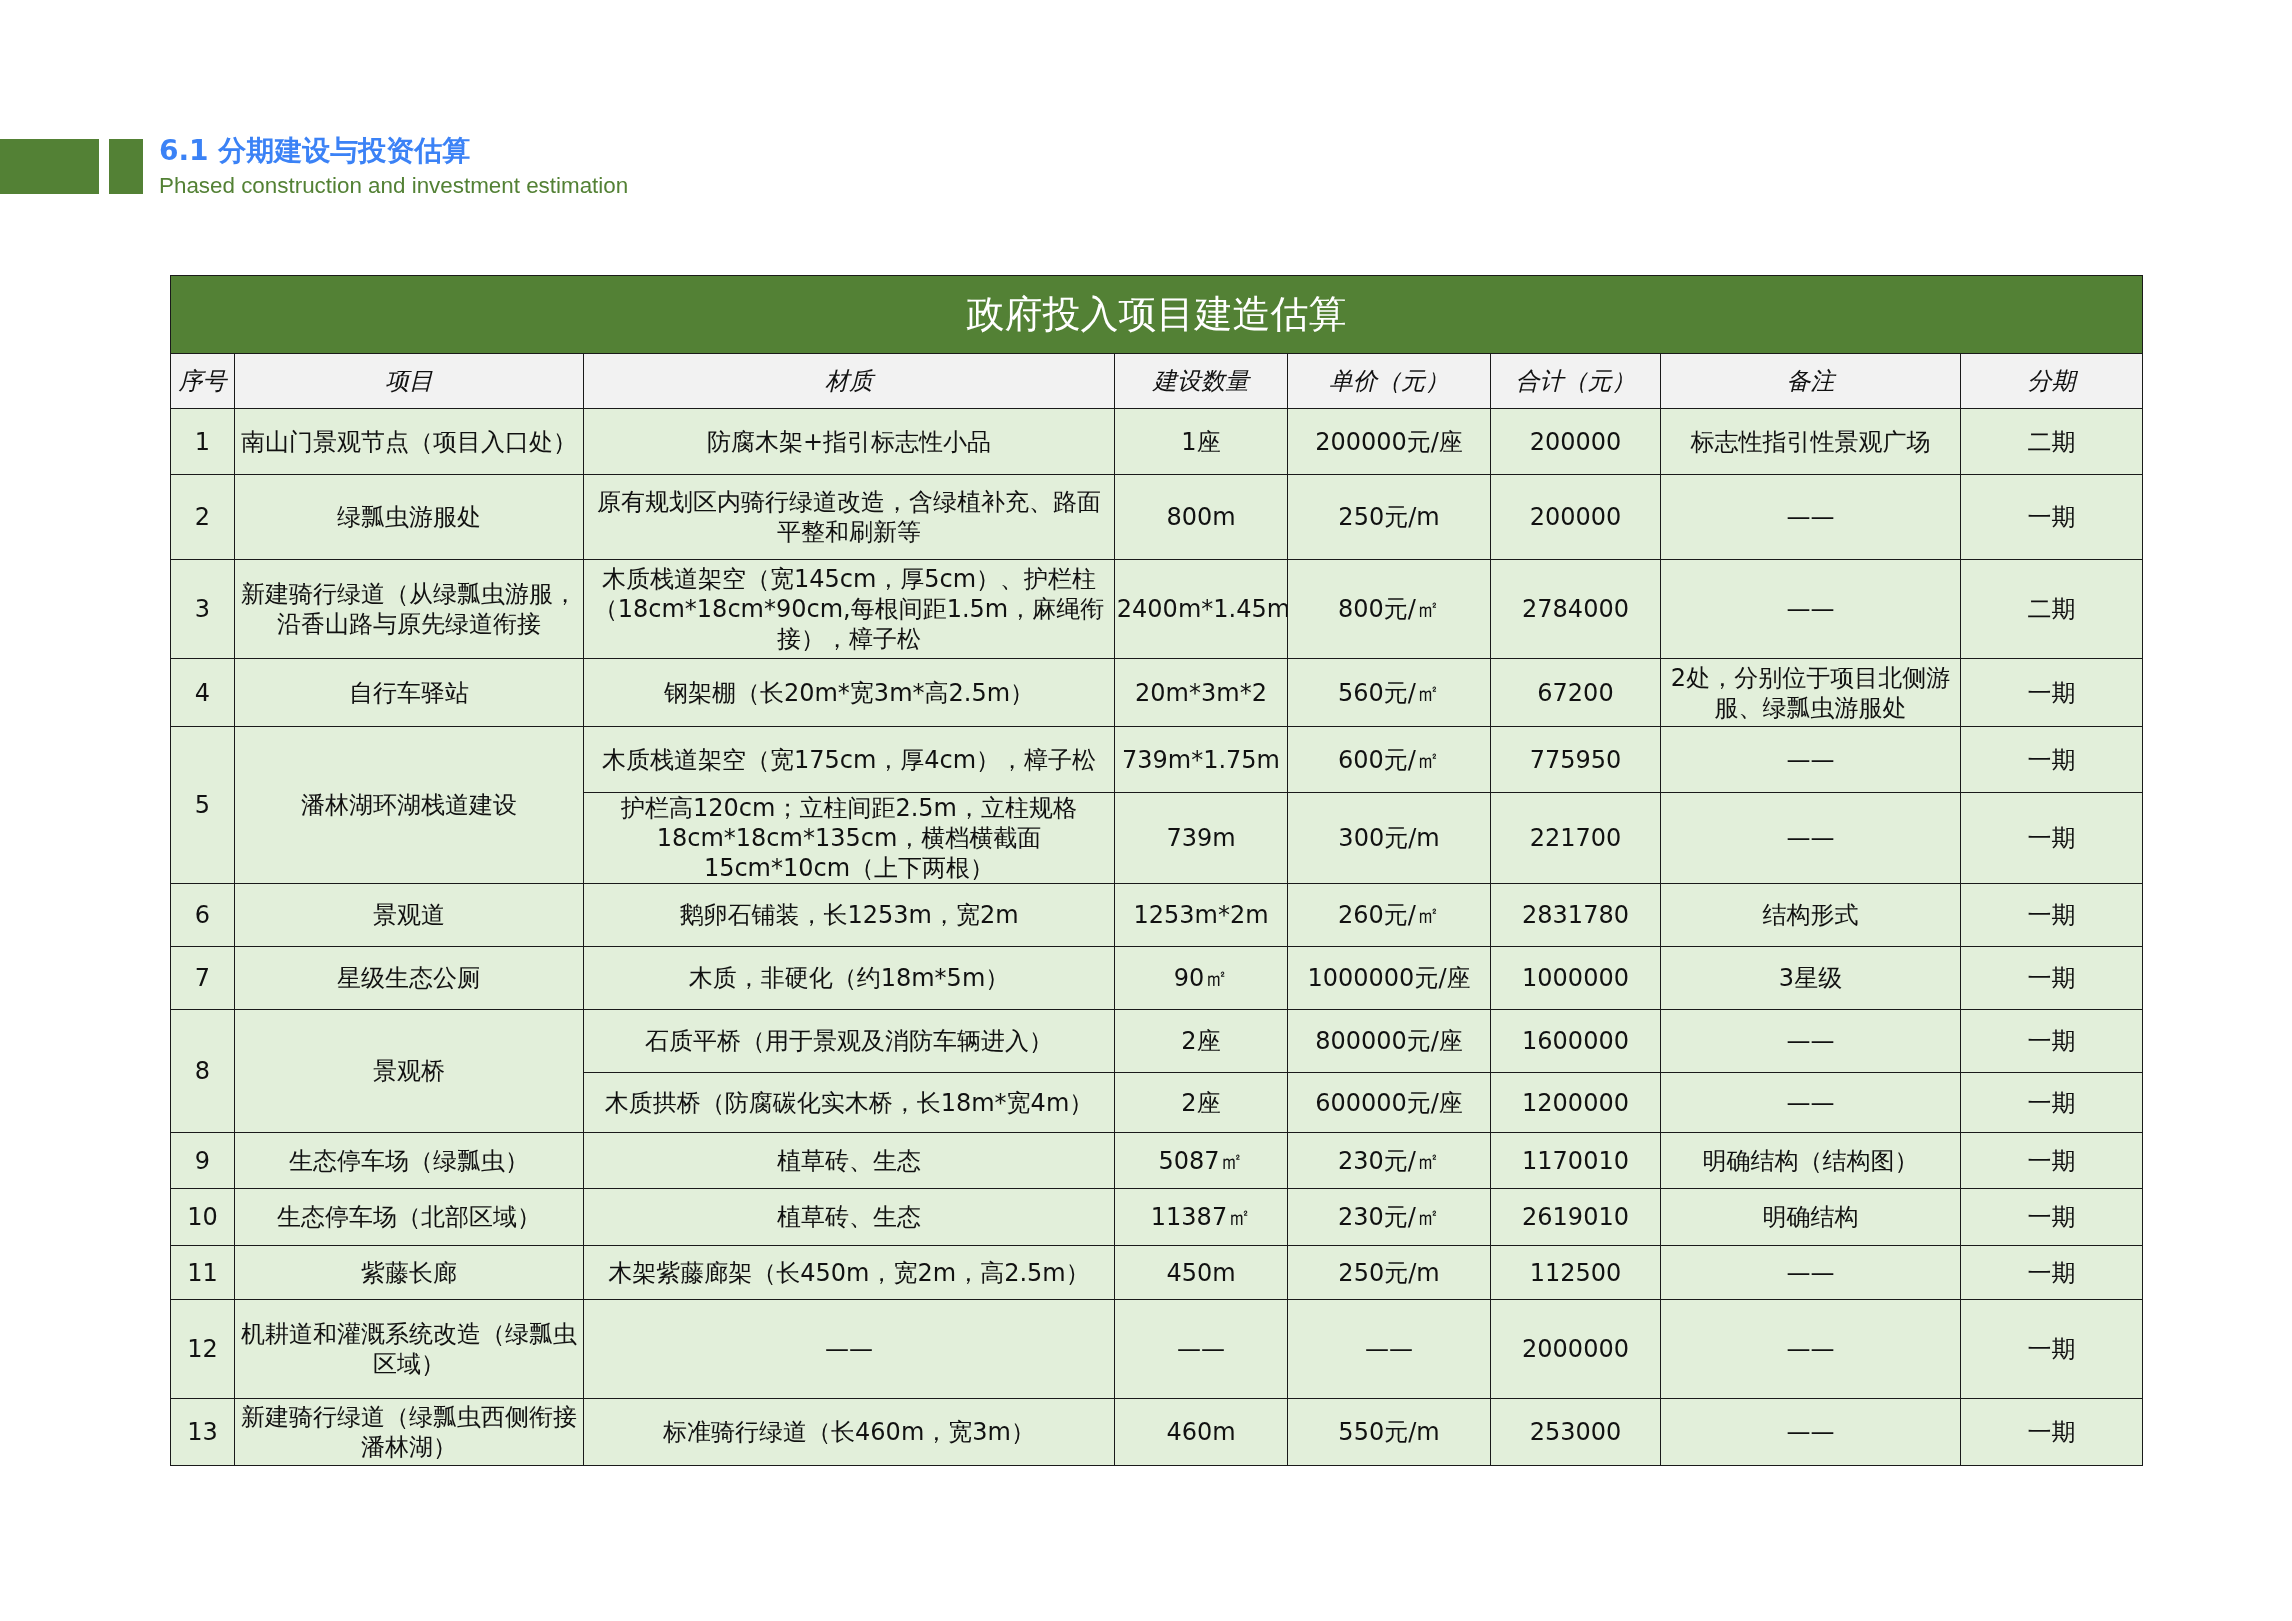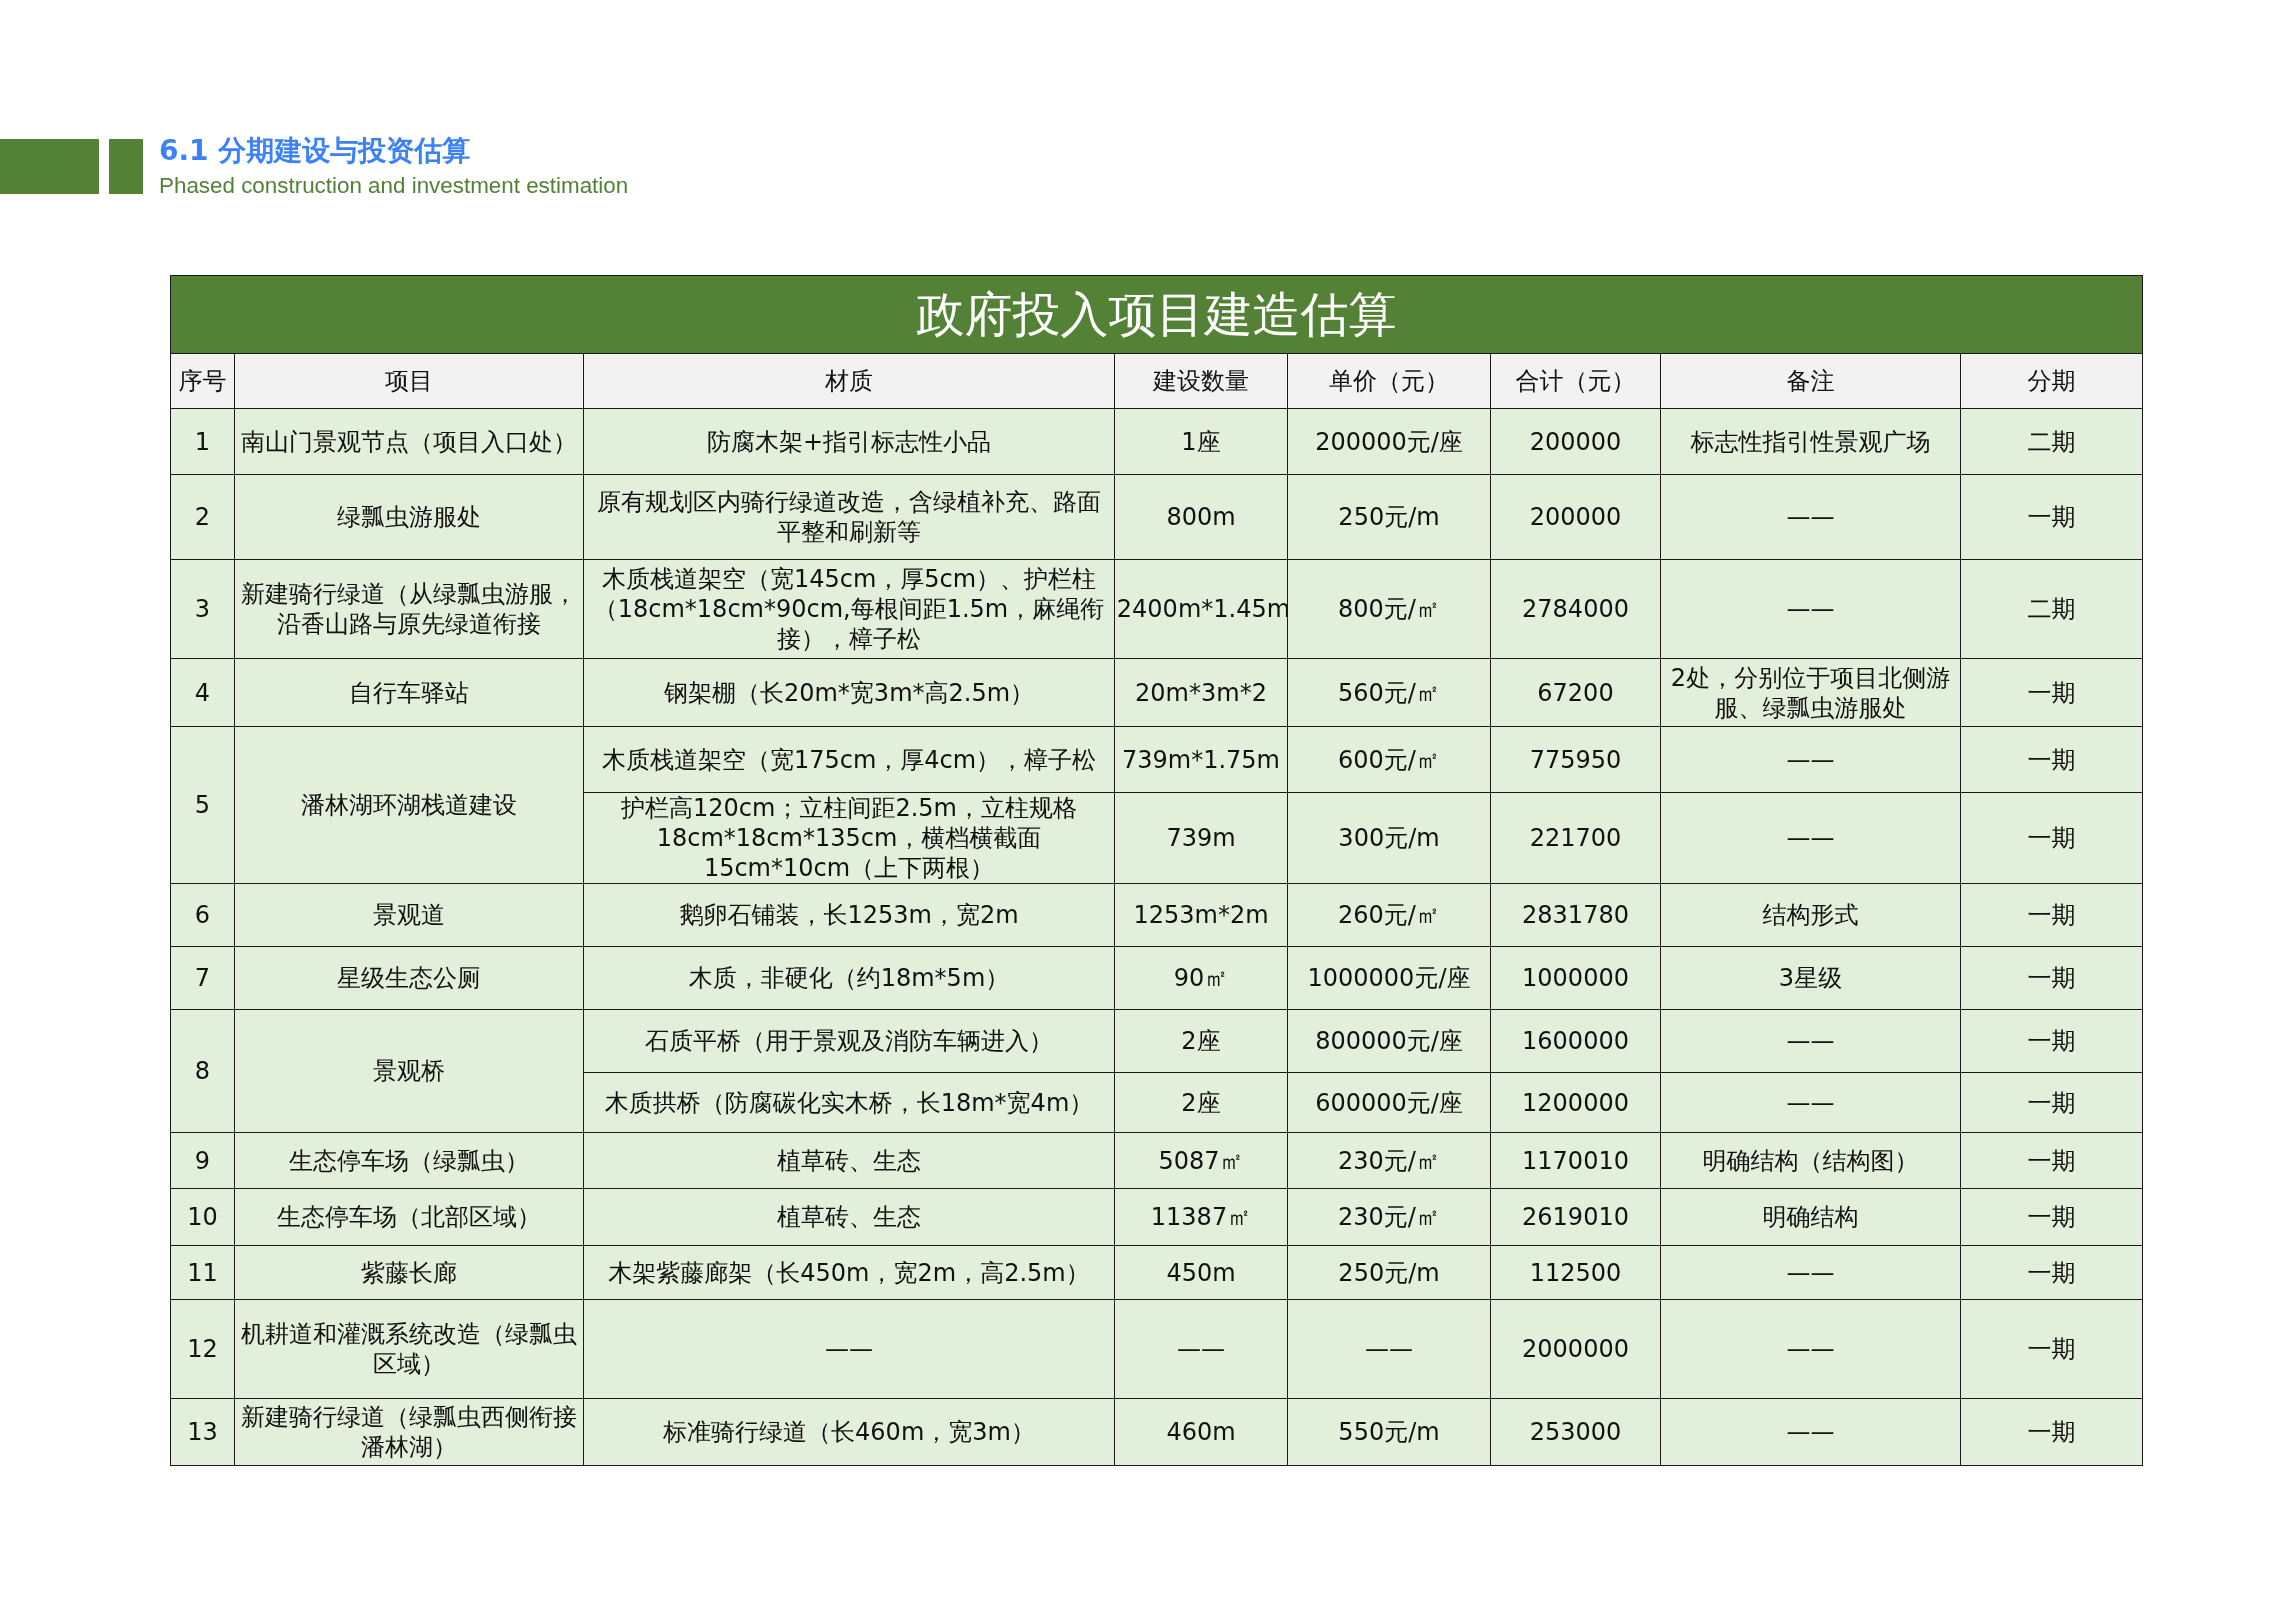--- a/index.html
+++ b/index.html
@@ -16,23 +16,23 @@
   table.est {
     position: absolute; left: 170px; top: 275px; width: 1973px;
     border-collapse: collapse; table-layout: fixed;
     font-size: 24px; line-height: 30px;
   }
   table.est td, table.est th {
     border: 1.8px solid #1a1a1a; text-align: center; vertical-align: middle;
     padding: 0 1.8px; font-weight: normal; overflow: hidden;
   }
   table.est th.title {
-    background: #538135; color: #ffffff; font-size: 48px; height: 77px; line-height: 45px;
-  }
-  table.est tr.head td { background: #f2f2f2; height: 54px; }
+    background: #538135; color: #ffffff; font-size: 38px; height: 77px; line-height: 45px;
+  }
+  table.est tr.head td { background: #f2f2f2; height: 54px; font-style: italic; }
   table.est tbody td { background: #e2efda; }
 </style>
 </head>
 <body>
 
 <div class="blk1"></div>
 <div class="blk2"></div>
 <div class="sec-title">6.1 分期建设与投资估算</div>
 <div class="sec-sub">Phased construction and investment estimation</div>
 

